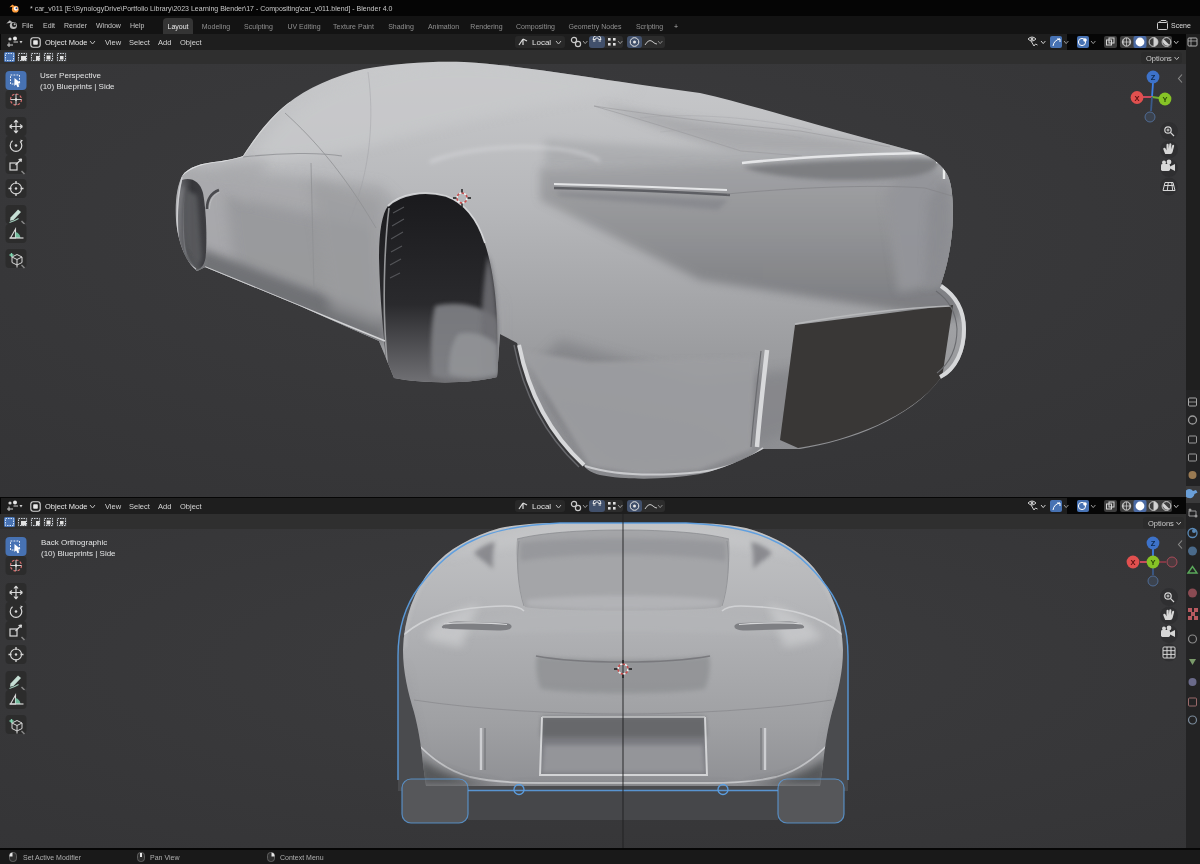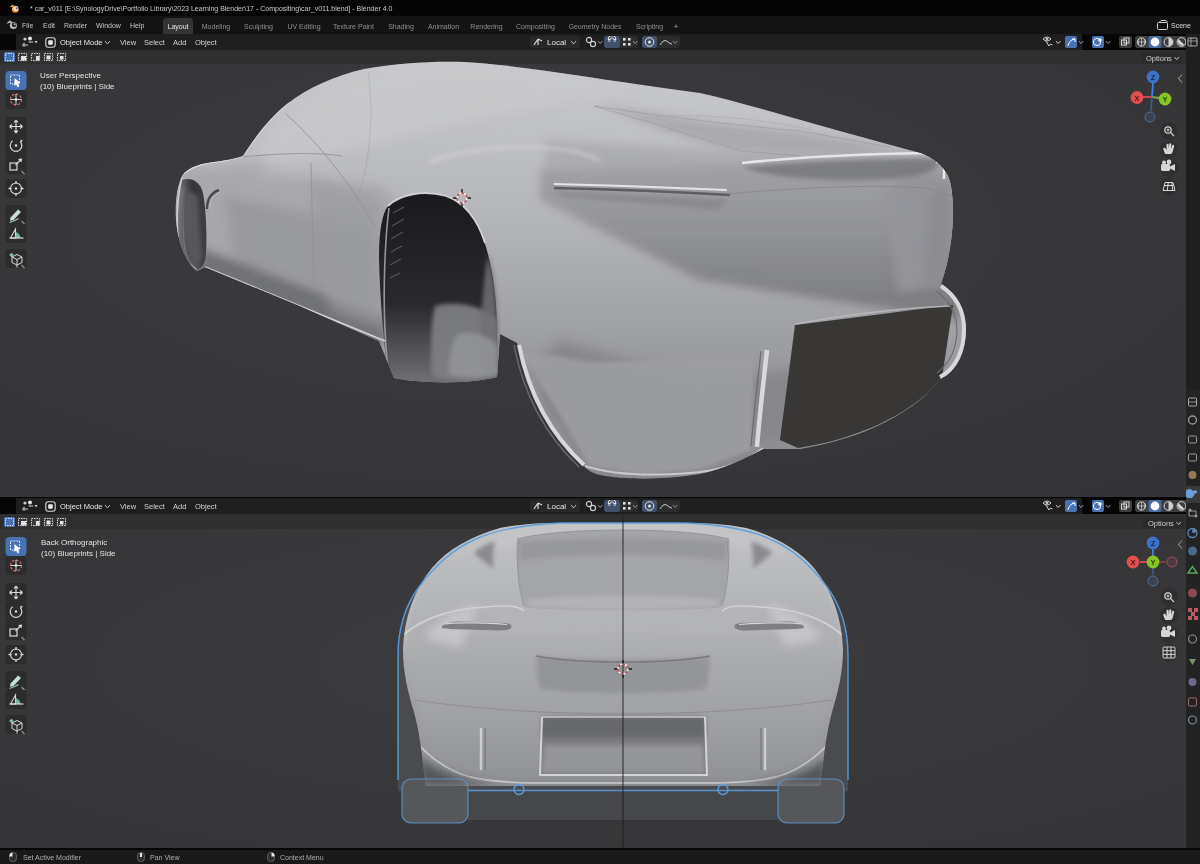--- a/index.html
+++ b/index.html
@@ -5,21 +5,21 @@
   html,body{margin:0;padding:0;background:#000;}
   #app{position:relative;width:1200px;height:864px;overflow:hidden;
        font-family:"Liberation Sans",sans-serif;background:#060606;}
   .abs{position:absolute;}
   #titlebar{left:0;top:0;width:1200px;height:16px;background:#050505;color:#c9c9c9;
             font-size:7px;line-height:17px;}
   #topbar{left:0;top:16px;width:1200px;height:18px;background:#131313;color:#bdbdbd;font-size:7px;}
   .menuitem{position:absolute;top:0;height:18px;line-height:19px;color:#c6c6c6;white-space:nowrap;}
   .tab{position:absolute;top:2px;height:16px;line-height:17px;color:#909090;text-align:center;white-space:nowrap;}
   .tab.active{background:#343434;color:#e8e8e8;border-radius:4px 4px 0 0;}
-  .vphdr{left:16px;width:1066px;height:16px;background:#1e1e1e;font-size:7.5px;color:#d4d4d4;}
+  .vphdr{left:1px;width:1066px;height:16px;background:#1e1e1e;font-size:7.5px;color:#d4d4d4;}
   .hmenu{position:absolute;top:0;height:16px;line-height:17px;white-space:nowrap;}
   #statusbar{left:0;top:850px;width:1200px;height:14px;background:#191919;color:#aeaeae;font-size:7px;}
   .sbitem{position:absolute;top:0;height:14px;line-height:15px;}
   svg{display:block;}
 </style>
 </head>
 <body>
 <div id="app">
 
   <div id="titlebar" class="abs">

